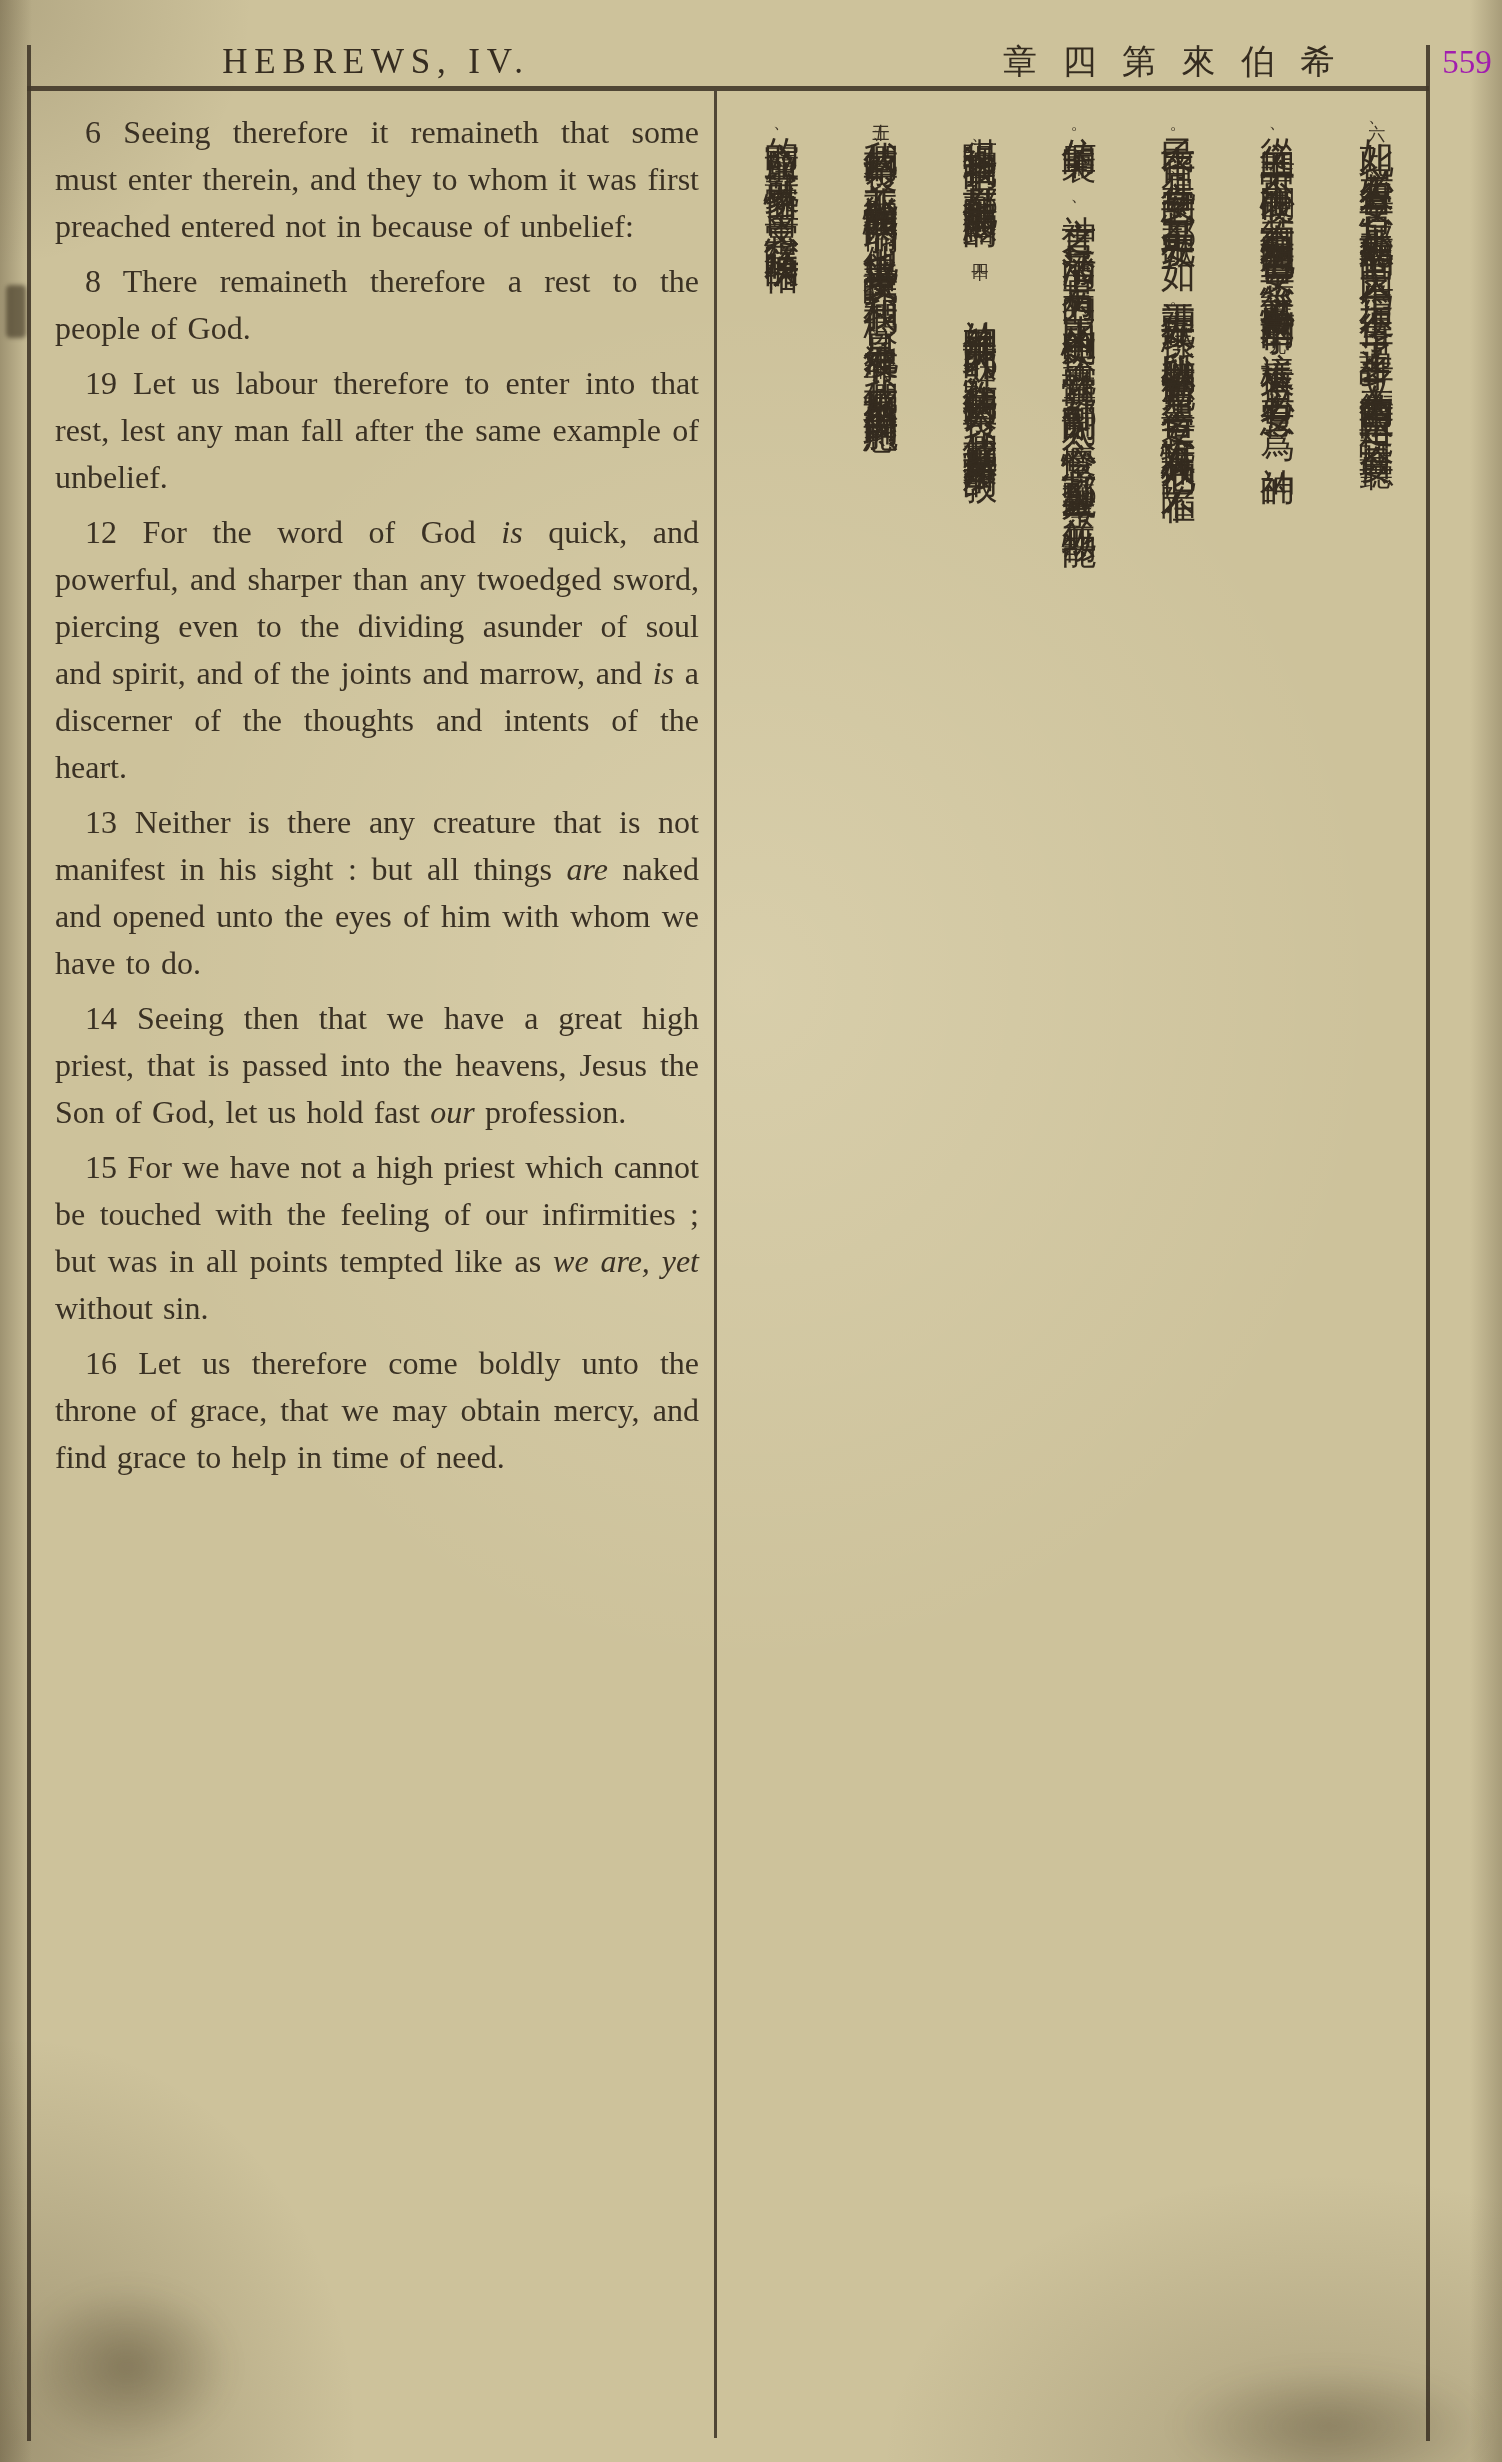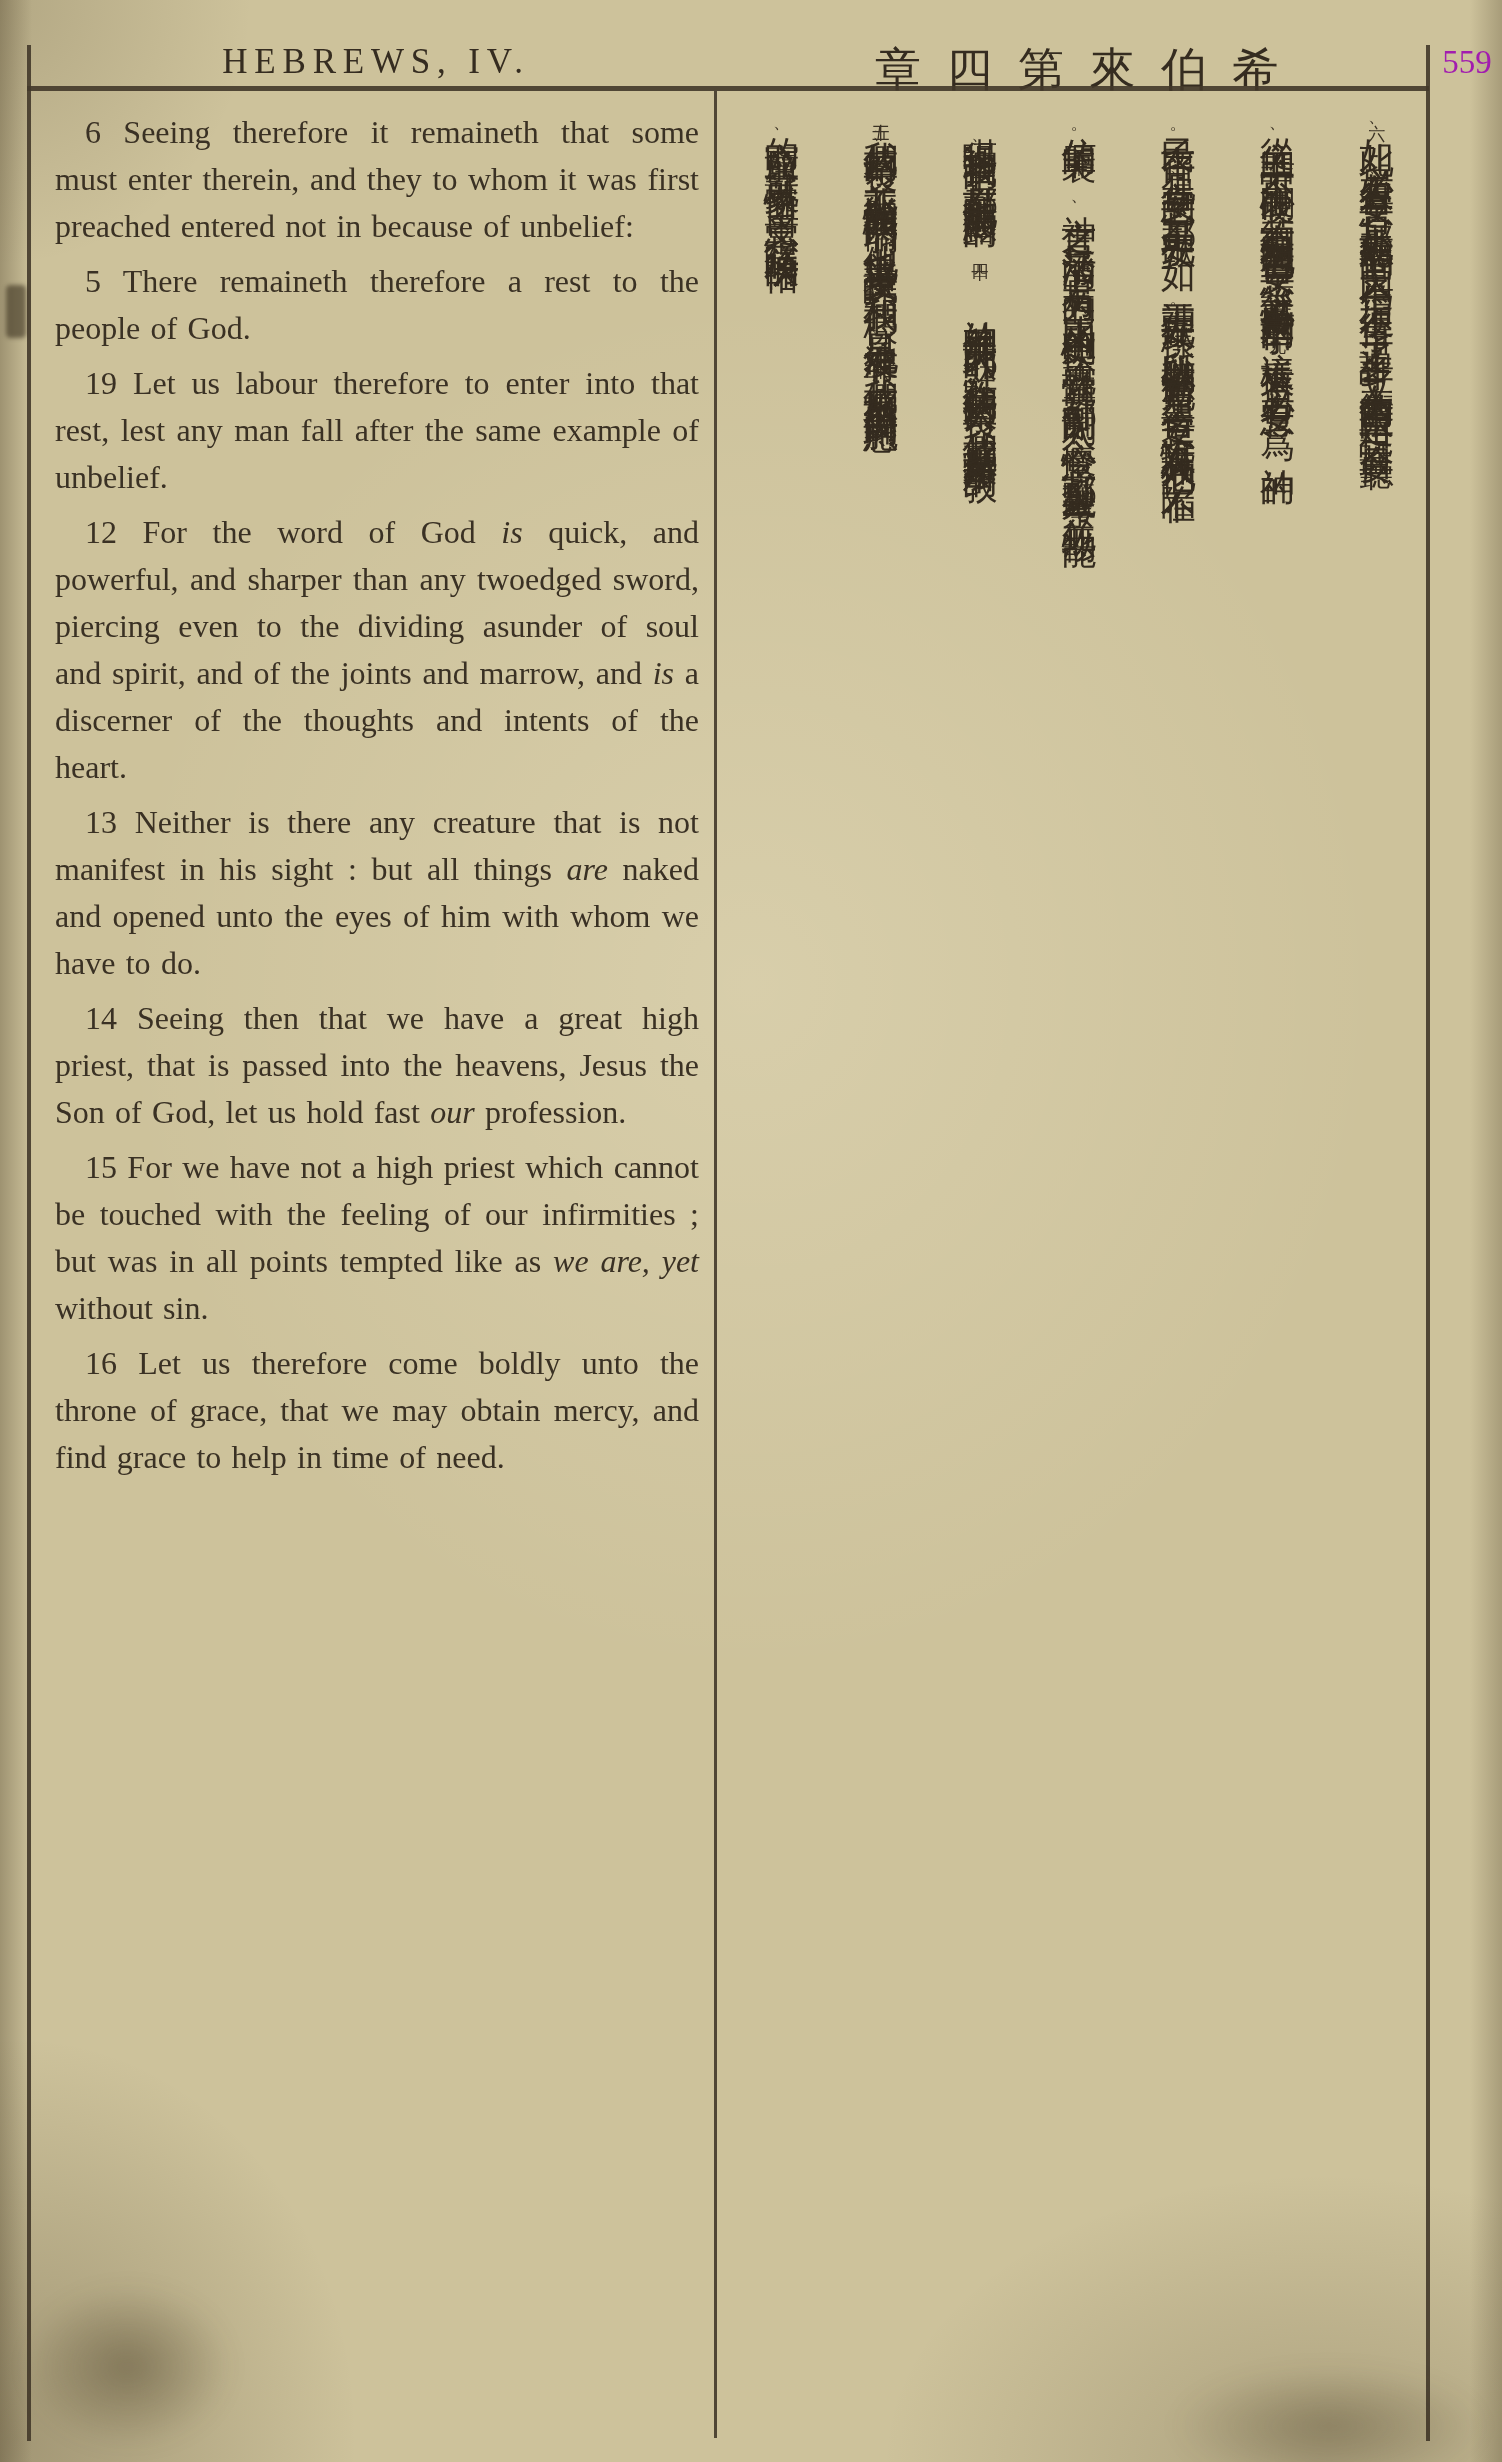--- a/index.html
+++ b/index.html
@@ -32,21 +32,21 @@
   .rule-top     { left: 27px; top: 86px; width: 1402px; height: 5.3px; }
   .divider      { left: 714px; top: 91px; bottom: 24px; width: 3px; }
 
   .hdr-en {
     position: absolute; left: 47px; top: 42px; width: 658px;
     text-align: center; font-size: 35px; letter-spacing: 6.8px;
     color: #352c20; white-space: nowrap;
   }
   .hdr-cn {
     position: absolute; left: 819px; top: 39px; width: 541px;
-    text-align: center; font-size: 46px; letter-spacing: 25.5px;
+    text-align: right; font-size: 34px; letter-spacing: 25.5px;
     color: #352c20; white-space: nowrap;
   }
   .margin-num {
     position: absolute; left: 1433px; top: 44px; width: 68px;
     text-align: center; font-size: 33px; color: #a21caf;
   }
 
   .english {
     position: absolute; left: 47px; top: 101px; width: 660px;
     font-size: 32px; line-height: 47px; text-align: justify;
@@ -88,21 +88,21 @@
 <div class="hdr-cn">章四第來伯希</div>
 <div class="margin-num">559</div>
 
 <div class="rule rule-top"></div>
 <div class="rule border-left"></div>
 <div class="rule border-right"></div>
 <div class="rule divider"></div>
 
 <div class="english">
     <p class="verse">6 Seeing therefore it remaineth that some must enter therein, and they to whom it was first preached entered not in because of unbelief:</p>
-    <p class="verse">5 There remaineth therefore a rest to the people of God.</p>
+    <p class="verse">8 There remaineth therefore a rest to the people of God.</p>
     <p class="verse">19 Let us labour therefore to enter into that rest, lest any man fall after the same example of unbelief.</p>
     <p class="verse">12 For the word of God <i>is</i> quick, and powerful, and sharper than any twoedged sword, piercing even to the dividing asunder of soul and spirit, and of the joints and marrow, and <i>is</i> a discerner of the thoughts and intents of the heart.</p>
     <p class="verse">13 Neither is there any creature that is not manifest in his sight : but all things <i>are</i> naked and opened unto the eyes of him with whom we have to do.</p>
     <p class="verse">14 Seeing then that we have a great high priest, that is passed into the heavens, Jesus the Son of God, let us hold fast <i>our</i> profession.</p>
     <p class="verse">15 For we have not a high priest which cannot be touched with the feeling of our infirmities ; but was in all points tempted like as <i>we are,</i> <i>yet</i> without sin.</p>
     <p class="verse">16 Let us therefore come boldly unto the throne of grace, that we may obtain mercy, and find grace to help in time of need.</p>
   </div>
 <div class="chinese">
     <div class="cn-col">
       <div class="cn-inner"><span class="cn-num">六</span>如此<span class="cn-punc">、</span>必另有人得享安息<span class="cn-punc">、</span>只是那先前聽福音的<span class="cn-punc">、</span>因爲不信<span class="cn-punc">、</span>便不得享<span class="cn-punc">。</span><span class="cn-num">七</span>過了許多年<span class="cn-punc">、</span>又在大衛的書上限定一日說<span class="cn-punc">、</span>今日要聽</div>

